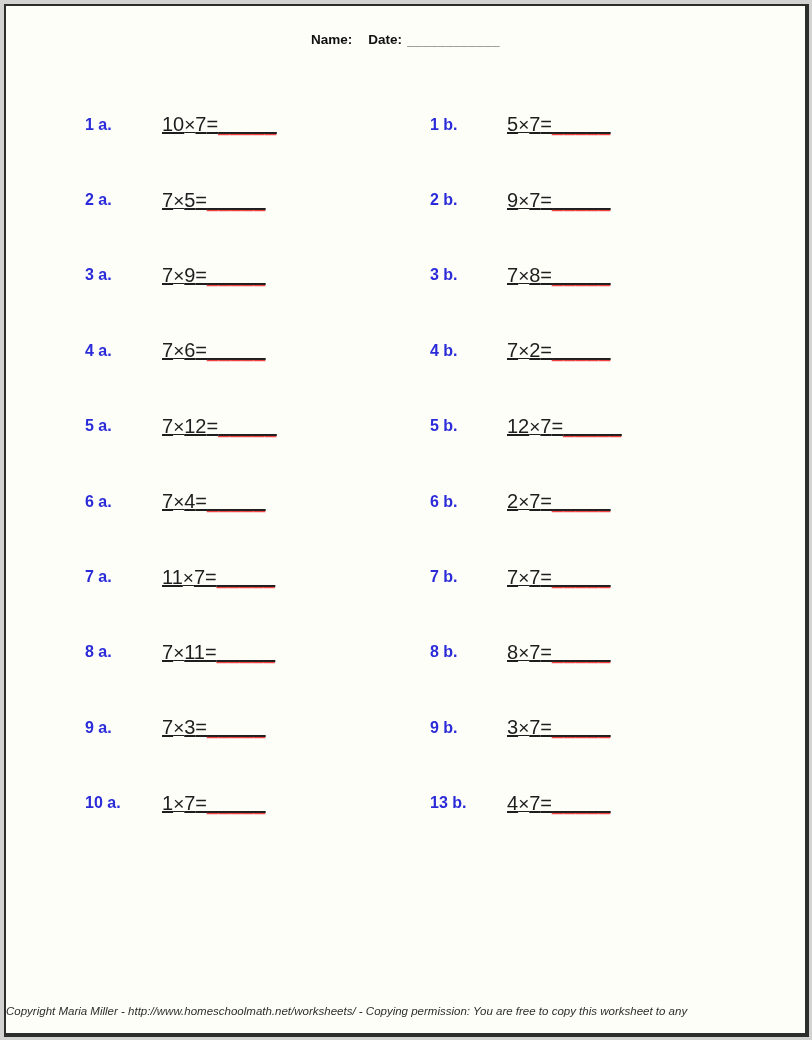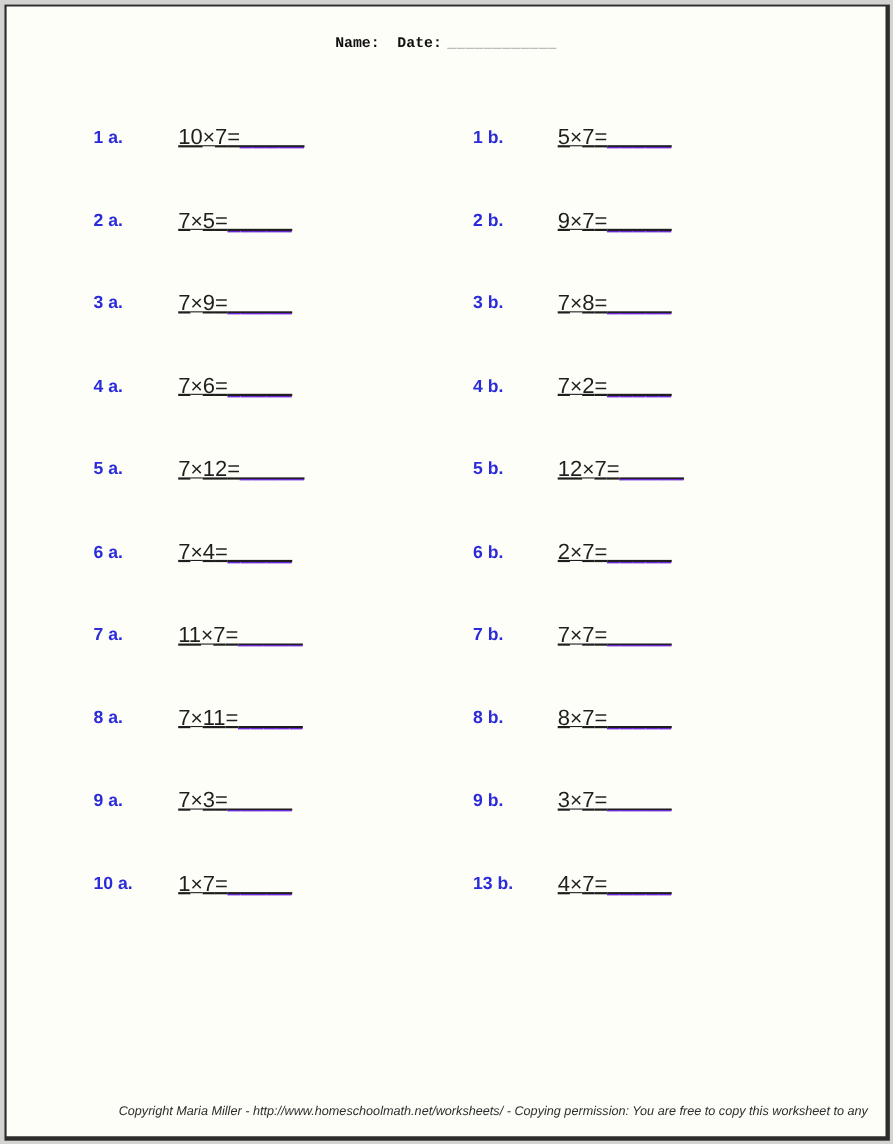--- a/index.html
+++ b/index.html
@@ -18,21 +18,20 @@
     border: 2px solid #2c2e2b;
     border-right-width: 4px;
     border-bottom-width: 4px;
   }
   .name-date {
     display: flex;
     justify-content: center;
     align-items: baseline;
     margin-top: 26px;
     white-space: nowrap;
-    font-family: Liberation Mono, monospace;
   }
   .hdr-label { font-size: 13.5px; font-weight: bold; color: #101010; }
   .hdr-blank { font-size: 13px; color: #8a8a8a; letter-spacing: 0.5px; margin-left: 5px; }
   .date-label { margin-left: 16px; }
   .title {
     margin-top: 52px;
     text-align: center;
     font-size: 37px;
     font-weight: bold;
     color: var(--title-navy, #1b1b8c);
@@ -46,24 +45,24 @@
   .plabel {
     width: 77px; flex-shrink: 0;
     font-size: 16px; font-weight: bold;
     color: var(--number-blue, #2b2bd9);
   }
   .eq {
     display: flex; align-items: baseline; 
     font-size: 20px; color: #1e1e1e; text-decoration: underline;
   }
   .eq .times { font-size: 19px; }
-  .eq .blank { letter-spacing: 0.6px; color: #6d28d9; }
+  .eq .blank { letter-spacing: 0.6px; color: #ef4444; }
   .footer {
     position: absolute; left: 0; right: 16px; bottom: 13px;
-    text-align: right;
+    text-align: left;
     font-style: italic;
     font-size: 11.5px;
     line-height: 18.5px;
     color: #2d2d2d;
   }
 </style>
 </head>
 <body>
 
 <div class="page">

